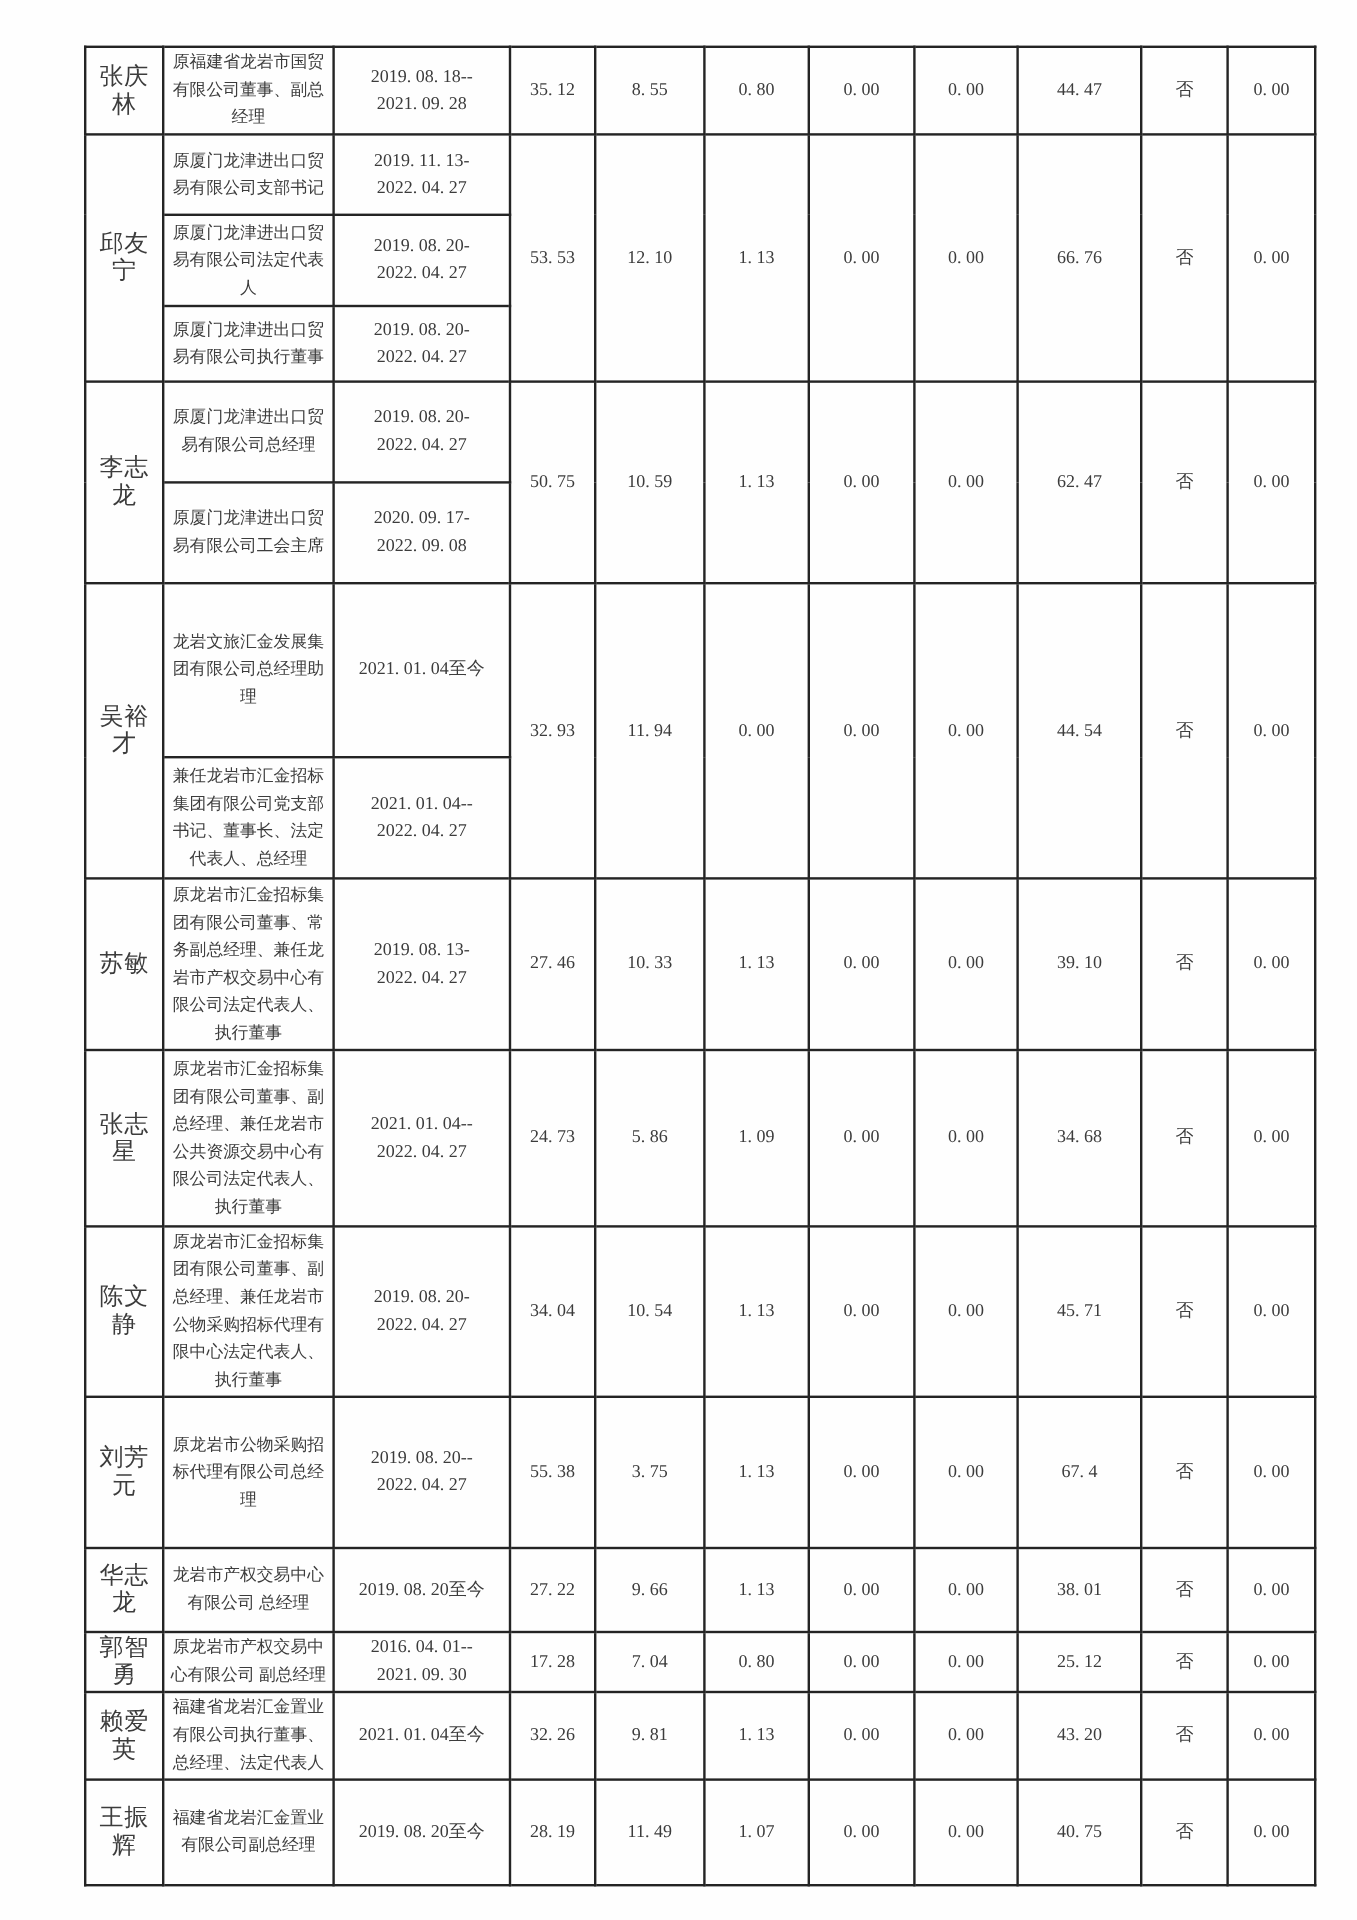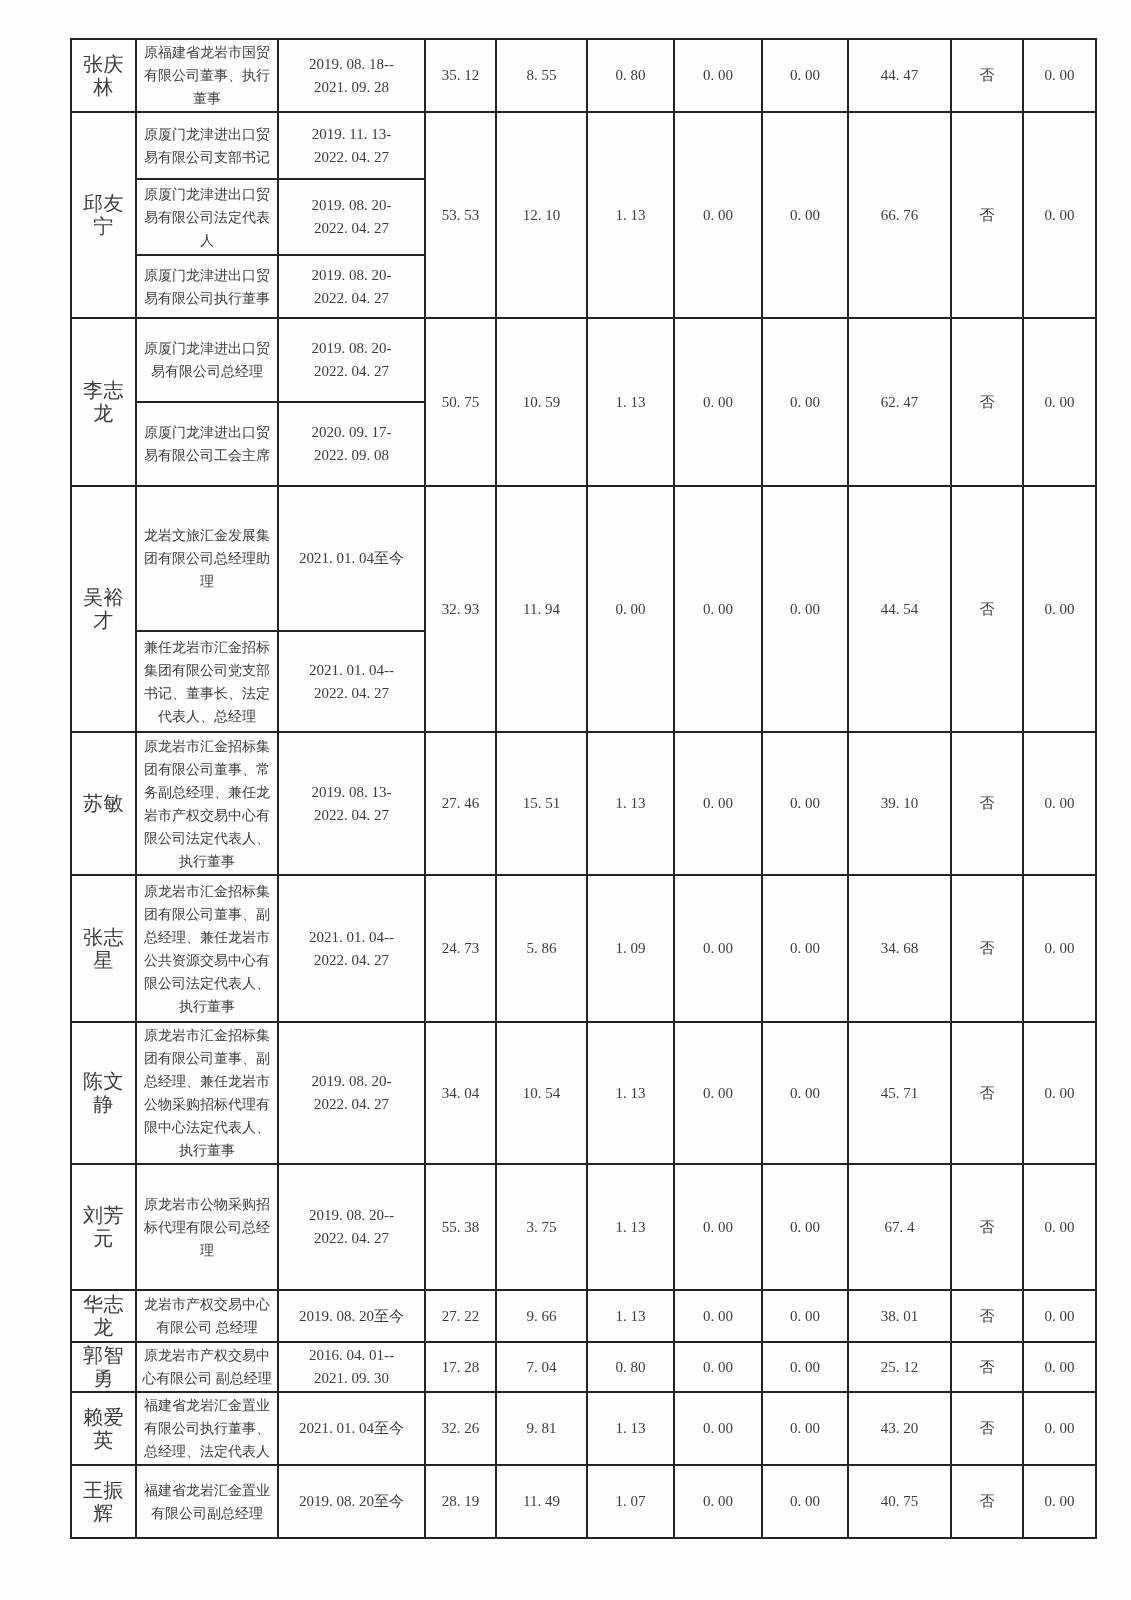--- a/index.html
+++ b/index.html
@@ -61,21 +61,21 @@
       <col style="width:88px">
       <col style="width:86px">
       <col style="width:103px">
       <col style="width:72px">
       <col style="width:73px">
     </colgroup>
     <tbody>
 
       <tr style="height:73px">
         <td class="cell-name">张庆林</td>
-        <td class="cell-pos">原福建省龙岩市国贸有限公司董事、执行董事</td>
+        <td class="cell-pos">原福建省龙岩市国贸有限公司董事、副总经理</td>
         <td class="cell-per">2019. 08. 18--
 2021. 09. 28</td>
         <td class="cell-num">35. 12</td>
         <td class="cell-num">8. 55</td>
         <td class="cell-num">0. 80</td>
         <td class="cell-num">0. 00</td>
         <td class="cell-num">0. 00</td>
         <td class="cell-num">44. 47</td>
         <td class="cell-num">否</td>
         <td class="cell-num">0. 00</td>
@@ -144,21 +144,21 @@
         <td class="cell-per">2021. 01. 04--
 2022. 04. 27</td>
       </tr>
 
       <tr style="height:143px">
         <td class="cell-name">苏敏</td>
         <td class="cell-pos">原龙岩市汇金招标集团有限公司董事、常务副总经理、兼任龙岩市产权交易中心有限公司法定代表人、执行董事</td>
         <td class="cell-per">2019. 08. 13-
 2022. 04. 27</td>
         <td class="cell-num">27. 46</td>
-        <td class="cell-num">15. 51</td>
+        <td class="cell-num">10. 33</td>
         <td class="cell-num">1. 13</td>
         <td class="cell-num">0. 00</td>
         <td class="cell-num">0. 00</td>
         <td class="cell-num">39. 10</td>
         <td class="cell-num">否</td>
         <td class="cell-num">0. 00</td>
       </tr>
 
       <tr style="height:147px">
         <td class="cell-name">张志星</td>
@@ -198,21 +198,21 @@
         <td class="cell-num">55. 38</td>
         <td class="cell-num">3. 75</td>
         <td class="cell-num">1. 13</td>
         <td class="cell-num">0. 00</td>
         <td class="cell-num">0. 00</td>
         <td class="cell-num">67. 4</td>
         <td class="cell-num">否</td>
         <td class="cell-num">0. 00</td>
       </tr>
 
-      <tr style="height:52px">
+      <tr style="height:70px">
         <td class="cell-name">华志龙</td>
         <td class="cell-pos">龙岩市产权交易中心有限公司 总经理</td>
         <td class="cell-per">2019. 08. 20至今</td>
         <td class="cell-num">27. 22</td>
         <td class="cell-num">9. 66</td>
         <td class="cell-num">1. 13</td>
         <td class="cell-num">0. 00</td>
         <td class="cell-num">0. 00</td>
         <td class="cell-num">38. 01</td>
         <td class="cell-num">否</td>
@@ -241,21 +241,21 @@
         <td class="cell-num">32. 26</td>
         <td class="cell-num">9. 81</td>
         <td class="cell-num">1. 13</td>
         <td class="cell-num">0. 00</td>
         <td class="cell-num">0. 00</td>
         <td class="cell-num">43. 20</td>
         <td class="cell-num">否</td>
         <td class="cell-num">0. 00</td>
       </tr>
 
-      <tr style="height:73px">
+      <tr style="height:88px">
         <td class="cell-name">王振辉</td>
         <td class="cell-pos">福建省龙岩汇金置业有限公司副总经理</td>
         <td class="cell-per">2019. 08. 20至今</td>
         <td class="cell-num">28. 19</td>
         <td class="cell-num">11. 49</td>
         <td class="cell-num">1. 07</td>
         <td class="cell-num">0. 00</td>
         <td class="cell-num">0. 00</td>
         <td class="cell-num">40. 75</td>
         <td class="cell-num">否</td>

